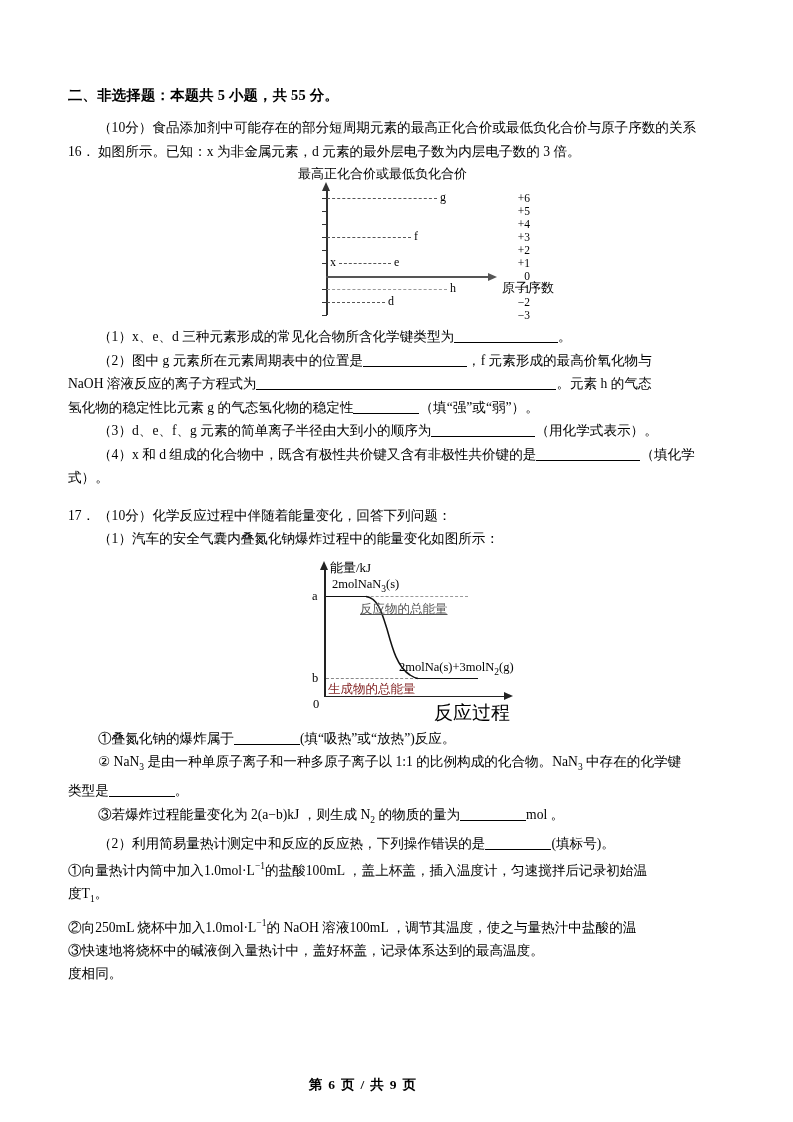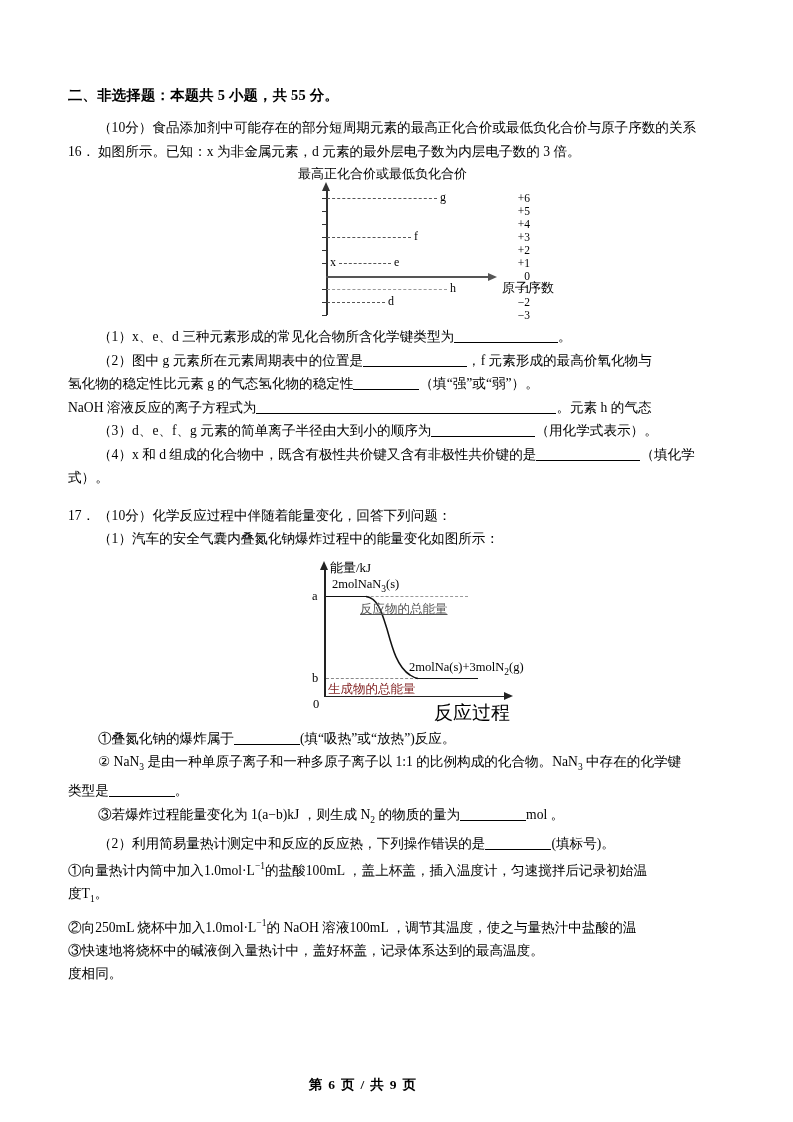--- a/index.html
+++ b/index.html
@@ -273,21 +273,21 @@
   }
   .f2-reactant-label {
     position: absolute;
     left: 38px;
     top: 20px;
     font-size: 12.5px;
     white-space: nowrap;
   }
   .f2-product-label {
     position: absolute;
-    left: 115px;
+    left: 105px;
     top: 103px;
     font-size: 12.5px;
     white-space: nowrap;
   }
   .f2-react-total {
     position: absolute;
     left: 66px;
     top: 44px;
     font-size: 12.5px;
     color: #555;
@@ -383,24 +383,24 @@
     </div>
 
     <div class="qline indent1">
       <span>（1）x、e、d 三种元素形成的常见化合物所含化学键类型为</span><span class="blank-m"></span><span>。</span>
     </div>
 
     <div class="qline indent1">
       <span>（2）图中 g 元素所在元素周期表中的位置是</span><span class="blank-m"></span><span>，f 元素形成的最高价氧化物与</span>
     </div>
     <div class="qline indent0">
+      <span>NaOH 溶液反应的离子方程式为</span><span class="blank-l"></span><span>。元素 h 的气态</span>
+    </div>
+    <div class="qline indent0">
       <span>氢化物的稳定性比元素 g 的气态氢化物的稳定性</span><span class="blank-s"></span><span>（填“强”或“弱”）。</span>
-    </div>
-    <div class="qline indent0">
-      <span>NaOH 溶液反应的离子方程式为</span><span class="blank-l"></span><span>。元素 h 的气态</span>
     </div>
 
     <div class="qline indent1">
       <span>（3）d、e、f、g 元素的简单离子半径由大到小的顺序为</span><span class="blank-m"></span><span>（用化学式表示）。</span>
     </div>
 
     <div class="qline indent1">
       <span>（4）x 和 d 组成的化合物中，既含有极性共价键又含有非极性共价键的是</span><span class="blank-m"></span><span>（填化学</span>
     </div>
     <div class="qline indent0">式）。</div>
@@ -449,21 +449,21 @@
     </div>
 
     <div class="qline indent1">
       <span>② NaN</span><sub>3</sub><span> 是由一种单原子离子和一种多原子离子以 1:1 的比例构成的化合物。NaN</span><sub>3</sub><span> 中存在的化学键</span>
     </div>
     <div class="qline indent0">
       <span>类型是</span><span class="blank-s"></span><span>。</span>
     </div>
 
     <div class="qline indent1">
-      <span>③若爆炸过程能量变化为 1(a−b)kJ ，则生成 N</span><sub>2</sub><span> 的物质的量为</span><span class="blank-s"></span><span>mol 。</span>
+      <span>③若爆炸过程能量变化为 2(a−b)kJ ，则生成 N</span><sub>2</sub><span> 的物质的量为</span><span class="blank-s"></span><span>mol 。</span>
     </div>
 
     <div class="qline indent1">
       <span>（2）利用简易量热计测定中和反应的反应热，下列操作错误的是</span><span class="blank-s"></span><span>(填标号)。</span>
     </div>
 
     <div class="qline indent0">
       <span>①向量热计内筒中加入1.0mol·L</span><sup>−1</sup><span>的盐酸100mL ，盖上杯盖，插入温度计，匀速搅拌后记录初始温</span>
     </div>
     <div class="qline indent0">

